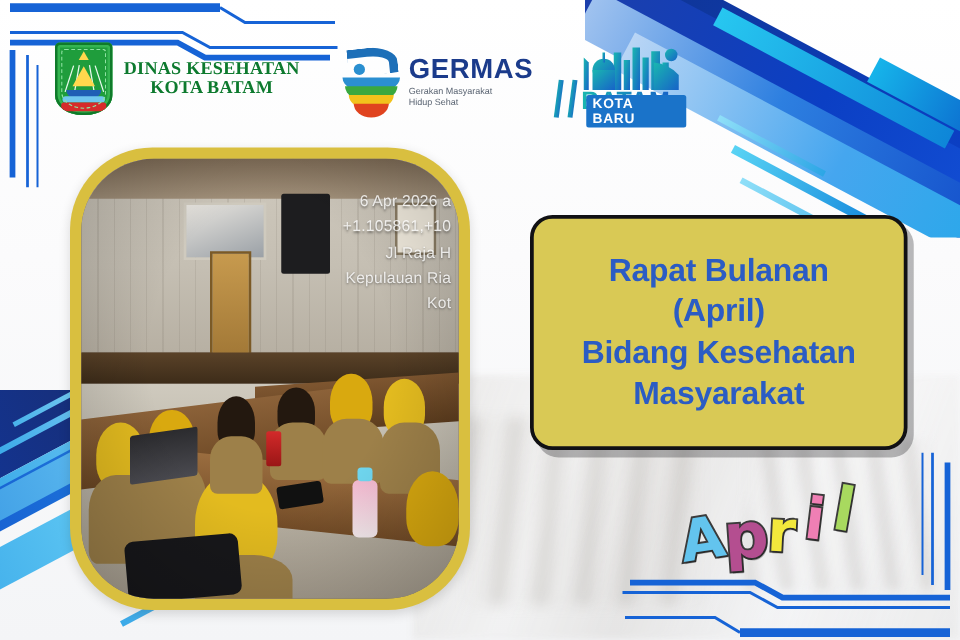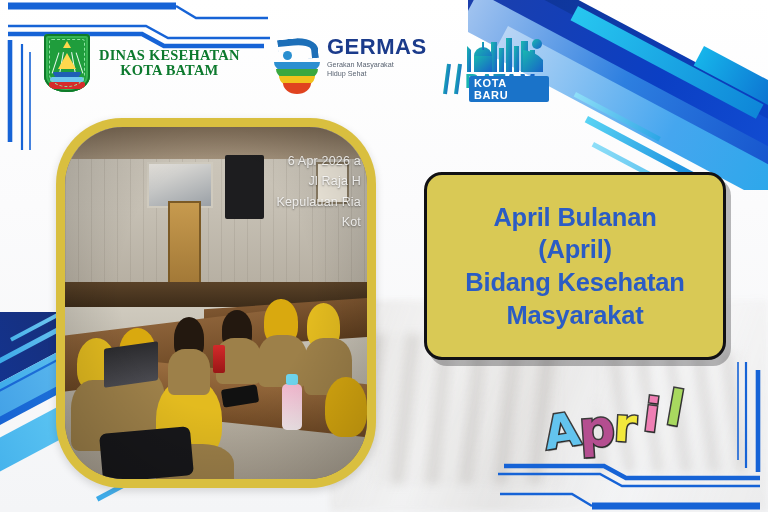--- a/index.html
+++ b/index.html
@@ -142,21 +142,21 @@
   }
   .shield .rib{ position:absolute; left:5px; bottom:3px; width:36px; height:7px;
     background:#d62b2b; border-radius:2px; }
   .shield .cable{ position:absolute; top:18px; width:1px; height:22px; background:#eafaef; }
   .dinkes-text{ line-height:1.02; }
   .dinkes-text span{
     display:block; color:#0d7a2e; font-weight:900; font-size:14.5px;
     letter-spacing:.2px; font-family:"Liberation Serif", serif;
   }
 
-  .logo-germas{ position:absolute; left:230px; top:2px; display:flex; gap:7px;}
+  .logo-germas{ position:absolute; left:230px; top:2px; display:flex; align-items:center; gap:7px;}
   .germas-mark{ position:relative; width:46px; height:58px; }
   .gm-layer{ position:absolute; left:0; border-radius:0 0 50% 50% / 0 0 100% 100%; }
   .gm-head{ position:absolute; left:9px; top:15px; width:9px;height:9px;border-radius:50%;
             background:#2a8fd0; }
   .gm-arm{ position:absolute; left:4px; top:2px; width:40px; height:22px;
            border-top:7px solid #1d6fb8; border-right:7px solid #1d6fb8;
            border-radius:0 60% 0 0; transform:rotate(-6deg); }
   .germas-text .gt1{ color:#1b3b8b; font-weight:900; font-size:22px; letter-spacing:.5px; line-height:1;}
   .germas-text .gt2{ color:#5a6472; font-size:7.2px; line-height:1.25; margin-top:2px;}
 
@@ -484,30 +484,31 @@
 
       <div class="laptop"></div>
       <div class="can"></div>
       <div class="phone"></div>
       <div class="bottle"></div>
       <div class="chair"></div>
       <div class="vig"></div>
 
       <div class="wm">
         <div>6 Apr 2026 a</div>
+        <div>+1.105861,+10</div>
         <div>Jl Raja H</div>
         <div>Kepulauan Ria</div>
         <div>Kot</div>
       </div>
     </div>
   </div>
 
   <div class="title-card">
     <h1>
-      <span>April Bulanan</span>
+      <span>Rapat Bulanan</span>
       <span>(April)</span>
       <span>Bidang Kesehatan</span>
       <span>Masyarakat</span>
     </h1>
   </div>
 
   <div class="april">
     <b class="ap-A">A</b>
     <b class="ap-p">p</b>
     <b class="ap-r">r</b>

